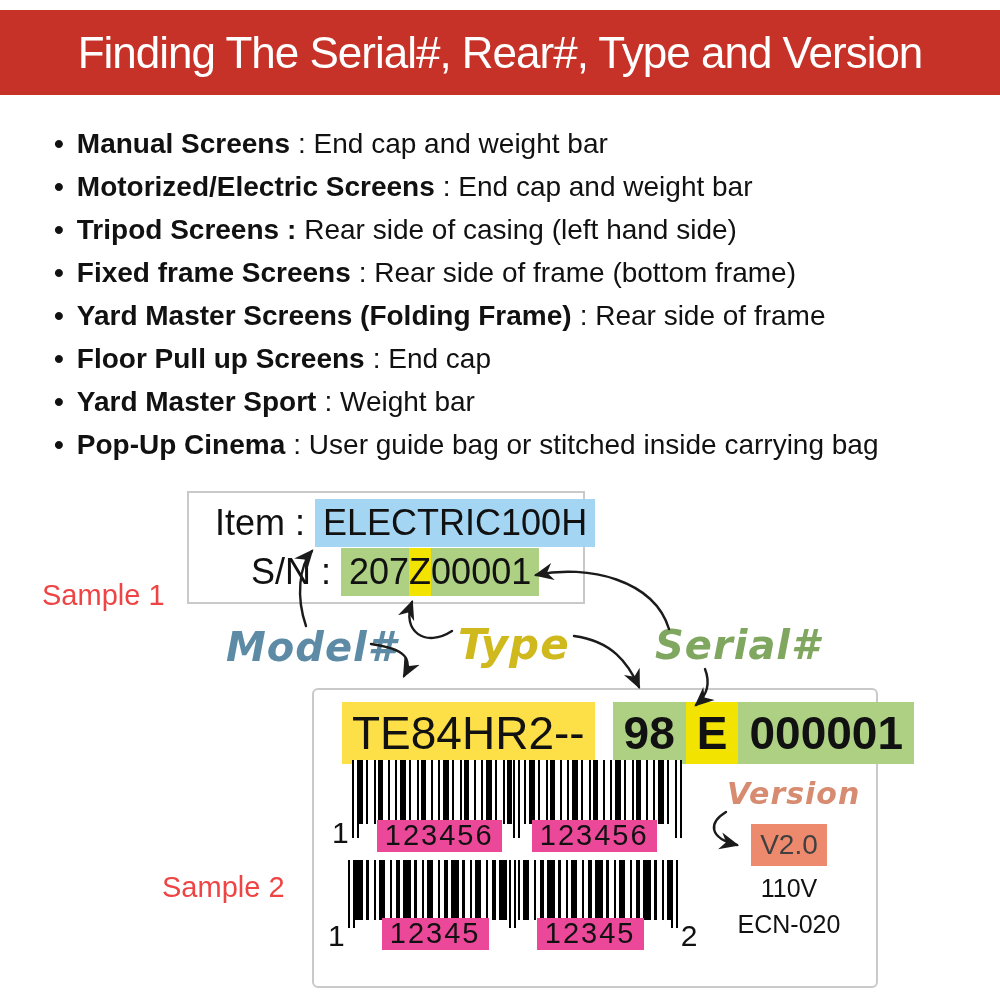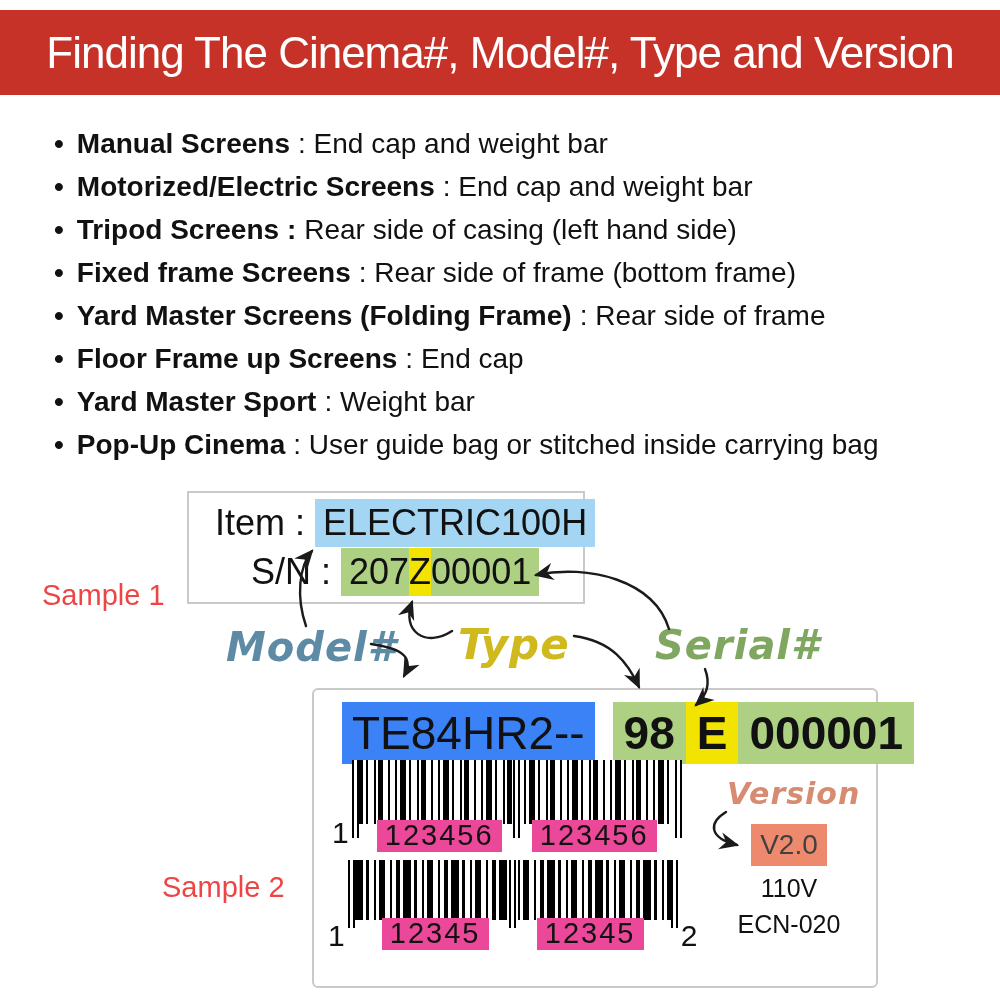--- a/index.html
+++ b/index.html
@@ -54,21 +54,21 @@
   .ann-type   { left:458px; top:620px; font-size:42px; color:#cfb91d; }
   .ann-serial { left:655px; top:622px; font-size:40px; color:#80a75f; }
   .ann-version{ left:413px; top:86px;  font-size:30px; color:#d78c71; }
 
   
   .s2-box {
     position:absolute; left:312px; top:688px; width:566px; height:300px;
     background:#fff; border:2px solid #c9c9c9; border-radius:6px;
   }
   .s2-model-line { position:absolute; left:28px; top:12px; display:flex; align-items:stretch; font-size:46px; white-space:nowrap; }
-  .s2-model-line .blue-block { background:#3b82f6; padding:4px 10px; }
+  .s2-model-line .blue-block { background:#fde047; padding:4px 10px; }
   .s2-model-line .gap { width:18px; }
   .s2-model-line .seg { padding:4px 11px;font-weight:bold; }
 
   
   .barcode { position:absolute; display:flex; align-items:flex-end; }
   .bc-lead, .bc-trail { font-size:30px; line-height:1; padding-bottom:4px; }
   .bc-lead { margin-right:3px; } .bc-trail { margin-left:3px; }
   .bc-area { position:relative; width:330px; }
   .bc1 { left:18px; top:70px; }
   .bc1 .bc-area { height:92px; }
@@ -108,21 +108,21 @@
 
   
   .arrows { position:absolute; left:0; top:0; width:1000px; height:1000px; pointer-events:none; }
 </style>
 </head>
 <body>
 
 <div class="page">
 
   <header class="banner">
-    <h1>Finding The Cinema#, Model#, Type and Version</h1>
+    <h1>Finding The Serial#, Rear#, Type and Version</h1>
   </header>
 
   <ul class="bullets">
     <li>
         <span class="b">Manual Screens</span>
         <span class="d">: End cap and weight bar</span>
       </li>
     <li>
         <span class="b">Motorized/Electric Screens</span>
         <span class="d">: End cap and weight bar</span>
@@ -133,21 +133,21 @@
       </li>
     <li>
         <span class="b">Fixed frame Screens</span>
         <span class="d">: Rear side of frame (bottom frame)</span>
       </li>
     <li>
         <span class="b">Yard Master Screens (Folding Frame)</span>
         <span class="d">: Rear side of frame</span>
       </li>
     <li>
-        <span class="b">Floor Frame up Screens</span>
+        <span class="b">Floor Pull up Screens</span>
         <span class="d">: End cap</span>
       </li>
     <li>
         <span class="b">Yard Master Sport</span>
         <span class="d">: Weight bar</span>
       </li>
     <li>
         <span class="b">Pop-Up Cinema</span>
         <span class="d">: User guide bag or stitched inside carrying bag</span>
       </li>

